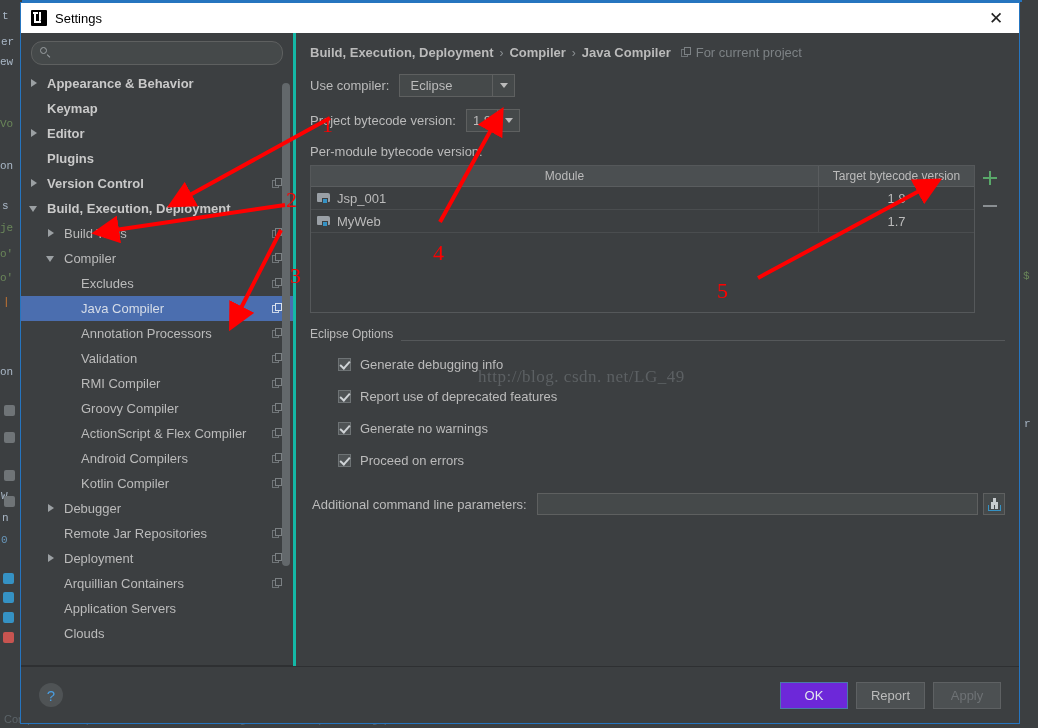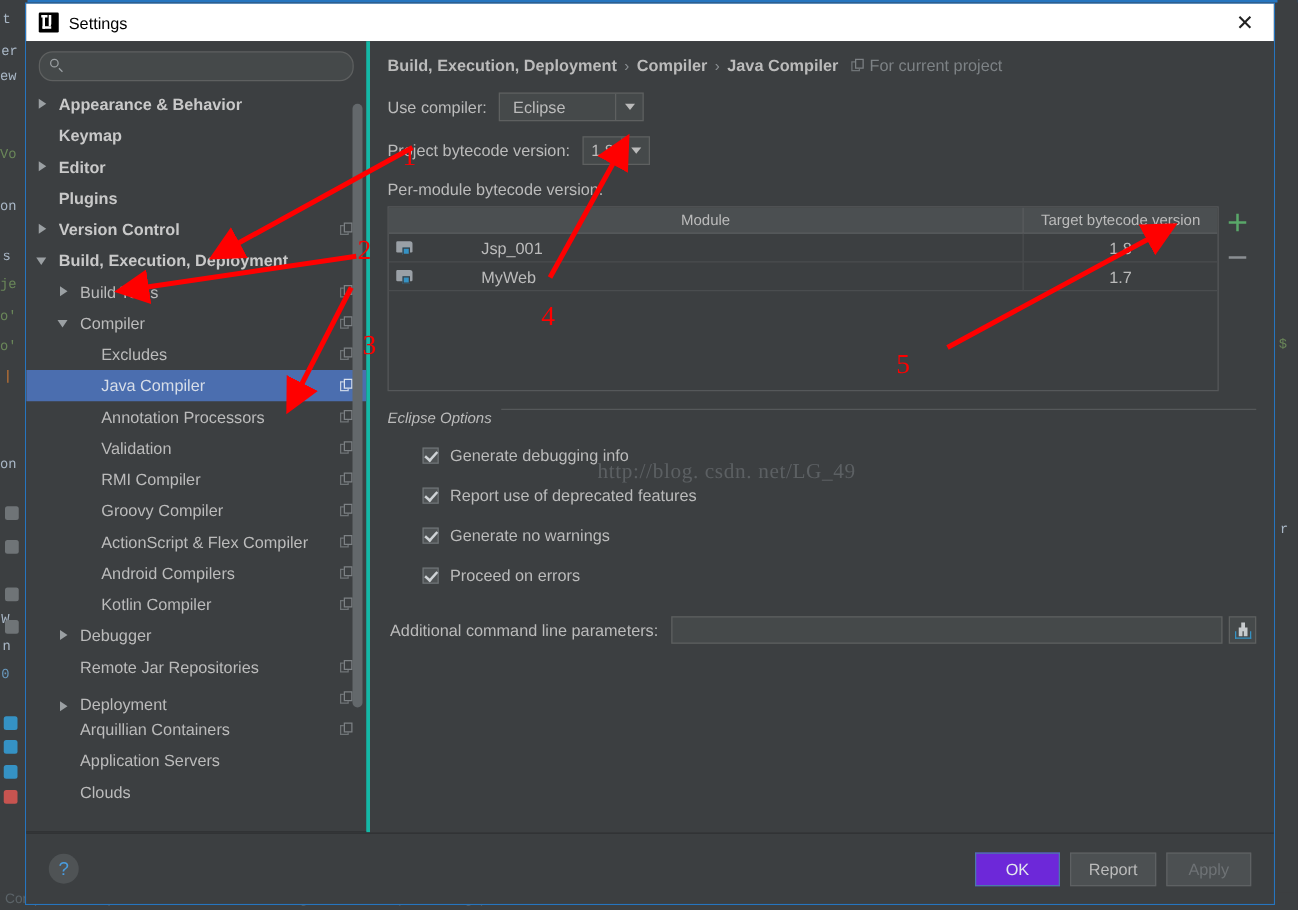--- a/index.html
+++ b/index.html
@@ -270,21 +270,21 @@
     font-family: "Liberation Sans", sans-serif;
   }
   table.modules th:last-child { border-right: none; }
   table.modules td {
     height: 22px; font-size: 13px; color: #bbbbbb; padding: 0 6px;
     border-bottom: 1px solid #4a4d4f;
     border-right: 1px solid #4a4d4f;
     font-family: "Liberation Sans", sans-serif;
   }
   table.modules td:last-child { border-right: none; text-align: center; }
-  .mod-cell { display: flex; align-items: center; gap: 48px; }
+  .mod-cell { display: flex; align-items: center; }
   .module-icon {
     width: 14px; height: 12px; position: relative; flex: none; margin-right: 6px;
   }
   .module-icon::before {
     content: ""; position: absolute; left: 0; top: 1px;
     width: 13px; height: 9px; background: #9aa0a6;
     border-radius: 1px 2px 1px 1px;
   }
   .module-icon::after {
     content: ""; position: absolute; left: 5px; top: 6px;
@@ -313,21 +313,21 @@
   .btn-minus::after {
     content: ""; position: absolute; left: 3px; top: 9px;
     width: 14px; height: 2px; background: #8a8f92;
   }
 
   
   .group {
     margin-top: 14px; position: relative;
   }
   .group-title-row {
-    display: flex; align-items: flex-start; font-style: italic;
+    display: flex; align-items: flex-end;
   }
   .group-title {
     font-size: 12px; color: #bbbbbb; padding-right: 8px;
     font-family: "Liberation Sans", sans-serif;
   }
   .group-line {
     flex: 1; height: 1px; background: #55585a;
   }
   .group-body { padding: 14px 0 0 28px; }
   .cb-row {
@@ -562,21 +562,21 @@
               </div>
               <div class="tree-row" style="padding-left: 25px;">
                 <span class="tree-arrow right"></span>
                 <span class="tree-label" style="margin-left: 7px;">Debugger</span>
               </div>
               <div class="tree-row" style="padding-left: 25px;">
                 <span class="tree-arrow"></span>
                 <span class="tree-label" style="margin-left: 7px;">Remote Jar Repositories</span>
                 <span class="copy-icon"></span>
               </div>
-              <div class="tree-row" style="padding-left: 25px; align-items: flex-end;">
+              <div class="tree-row" style="padding-left: 25px;">
                 <span class="tree-arrow right"></span>
                 <span class="tree-label" style="margin-left: 7px;">Deployment</span>
                 <span class="copy-icon"></span>
               </div>
               <div class="tree-row" style="padding-left: 25px;">
                 <span class="tree-arrow"></span>
                 <span class="tree-label" style="margin-left: 7px;">Arquillian Containers</span>
                 <span class="copy-icon"></span>
               </div>
               <div class="tree-row" style="padding-left: 25px;">

